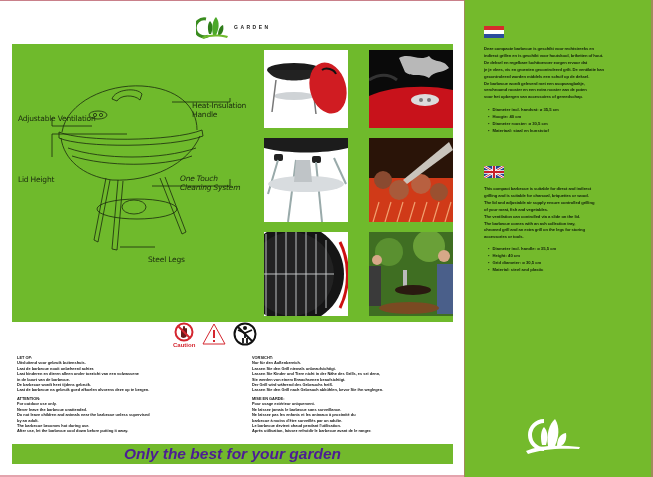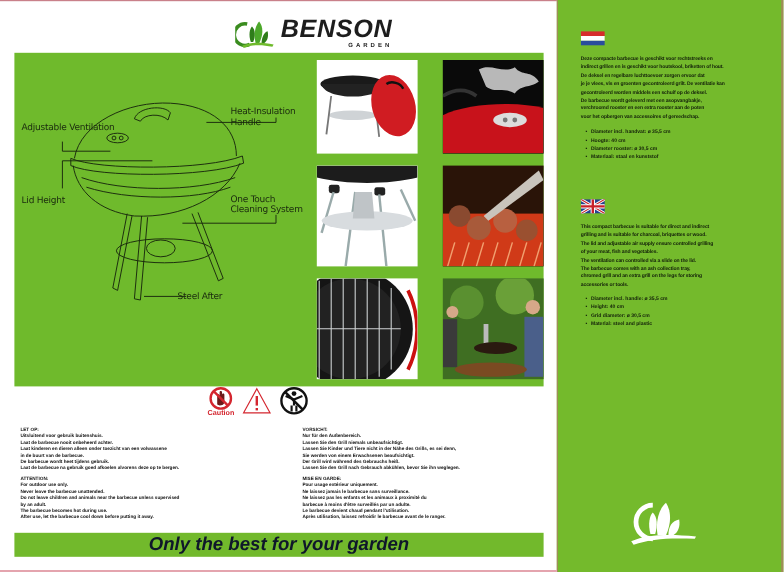--- a/index.html
+++ b/index.html
@@ -11,21 +11,21 @@
   
   .logo { position: absolute; left: 196px; top: 14px; display: flex; align-items: center; gap: 4px; }
   .logo-mark { width: 34px; height: 26px; }
   .logo-text { display: flex; flex-direction: column; line-height: 1; }
   .logo-name { font-family: "Liberation Sans", sans-serif; font-weight: bold; font-style: italic; font-size: 21px; color: #1d1d1d; letter-spacing: 0.5px; }
   .logo-sub { font-size: 5px; font-weight: bold; color: #1d1d1d; letter-spacing: 2.5px; text-align: right; margin-top: 1px; }
 
   
   .main-panel { position: absolute; left: 12px; top: 44px; width: 441px; height: 278px; background: #6fba2c; }
   .diagram { position: absolute; left: 0; top: 0; width: 243px; height: 278px; }
-  .diag-label { position: absolute; font-size: 7.5px; line-height: 9px; color: #1a2a0e; font-family: "DejaVu Sans", sans-serif; letter-spacing: -0.2px; }
+  .diag-label { position: absolute; font-size: 7.5px; line-height: 9px; color: #1a2a0e; font-family: "DejaVu Sans", sans-serif; letter-spacing: -0.2px; margin-top: 13px; }
   .diagram svg { position: absolute; left: 0; top: 0; }
 
   .photo { position: absolute; overflow: hidden; }
   .photo svg { width: 100%; height: 100%; display: block; }
 
   
   .right-panel { position: absolute; left: 464px; top: 0; width: 189px; height: 477px; background: #74ba2c; border-left: 1px solid #a08c5a; border-right: 2px solid #a08c5a; }
   .flag { position: absolute; width: 20px; height: 12px; }
   .desc { position: absolute; left: 18px; width: 160px; font-size: 4.2px; line-height: 6.9px; color: #13200a; font-weight: bold; font-family: "Liberation Sans", sans-serif; letter-spacing: -0.1px; }
   .desc p { margin: 0; }
@@ -34,37 +34,36 @@
   .logo-white { position: absolute; left: 524px; top: 415px; width: 58px; height: 40px; }
 
   
   .warn-icons { position: absolute; left: 173px; top: 322px; display: flex; align-items: flex-start; gap: 6px; }
   .caution-wrap { display: flex; flex-direction: column; align-items: center; }
   .caution-label { font-size: 6px; font-weight: bold; color: #d4262f; margin-top: 0px; }
   .warn-block { position: absolute; font-size: 3.9px; line-height: 5.4px; color: #111; font-weight: bold; }
   .warn-block .hd { text-decoration: none; }
 
   .slogan-bar { position: absolute; left: 12px; top: 444px; width: 441px; height: 20px; background: #72b92c; display: flex; align-items: center; justify-content: center; }
-  .slogan { font-size: 15.5px; font-weight: bold; font-style: italic; color: #0f172a; font-family: "Liberation Sans", sans-serif; }
+  .slogan { font-size: 15.5px; font-weight: bold; font-style: italic; color: #4c1d95; font-family: "Liberation Sans", sans-serif; }
 </style>
 </head>
 <body>
 
 <div class="top-line"></div>
 
 <div class="logo">
   <svg class="logo-mark" viewBox="0 0 34 26">
     <path d="M10 5 A9 9 0 1 0 12 22" fill="none" stroke="#3a8c1f" stroke-width="3"></path>
     <path d="M13 20 C11 14 12 9 14 7 C17 10 17 15 15 20 Z" fill="#2f7d1a"></path>
     <path d="M17 21 C15 13 17 6 20 3 C24 8 23 15 20 21 Z" fill="#4ca82a"></path>
     <path d="M22 21 C22 16 24 12 27 11 C28 15 27 19 24 21 Z" fill="#2f7d1a"></path>
     <path d="M6 23 C14 20 22 20 32 22 L31 24 C22 22 14 22 7 25 Z" fill="#6fba2c"></path>
   </svg>
   <div class="logo-text">
-    <span class="logo-name">BENSON</span>
     <span class="logo-sub">GARDEN</span>
   </div>
 </div>
 
 <div class="main-panel">
   <div class="diagram">
     <svg width="243" height="278" viewBox="0 0 243 278">
       <g fill="none" stroke="#1a2a0e" stroke-width="0.8">
 
         <path d="M50 88 C55 58 95 40 130 42 C165 44 185 62 185 86"></path>
@@ -92,22 +91,22 @@
         <path d="M40 90 L40 113"></path>
         <path d="M40 90 L115 90"></path>
         <path d="M160 58 L218 58 L218 54"></path>
         <path d="M140 142 L218 142 L218 135"></path>
         <path d="M108 203 L143 203"></path>
       </g>
     </svg>
     <div class="diag-label" style="left:6px;top:57px;text-align:right;">Adjustable Ventilation</div>
     <div class="diag-label" style="left:180px;top:44px;width:62px;">Heat-Insulation Handle</div>
     <div class="diag-label" style="left:6px;top:118px;">Lid Height</div>
-    <div class="diag-label" style="left:180px;top:117px;width:62px;">One Touch Cleaning System</div>
-    <div class="diag-label" style="left:136px;top:198px;">Steel After</div>
+    <div class="diag-label" style="left:168px;top:117px;width:62px;font-style:italic;">One Touch Cleaning System</div>
+    <div class="diag-label" style="left:136px;top:198px;">Steel Legs</div>
   </div>
 
   <div class="photo" style="left:252px;top:6px;width:84px;height:78px;background:#fff;">
     <svg viewBox="0 0 84 78">
       <ellipse cx="30" cy="20" rx="27" ry="7" fill="#1a1a1a"></ellipse>
       <path d="M4 20 C6 34 54 34 56 20 Z" fill="#222"></path>
       <ellipse cx="30" cy="46" rx="20" ry="4" fill="#cfd3d6"></ellipse>
       <line x1="12" y1="30" x2="8" y2="62" stroke="#777" stroke-width="1.5"></line>
       <line x1="48" y1="30" x2="52" y2="64" stroke="#777" stroke-width="1.5"></line>
       <ellipse cx="64" cy="38" rx="18" ry="26" fill="#d01c22" transform="rotate(-15 64 38)"></ellipse>

